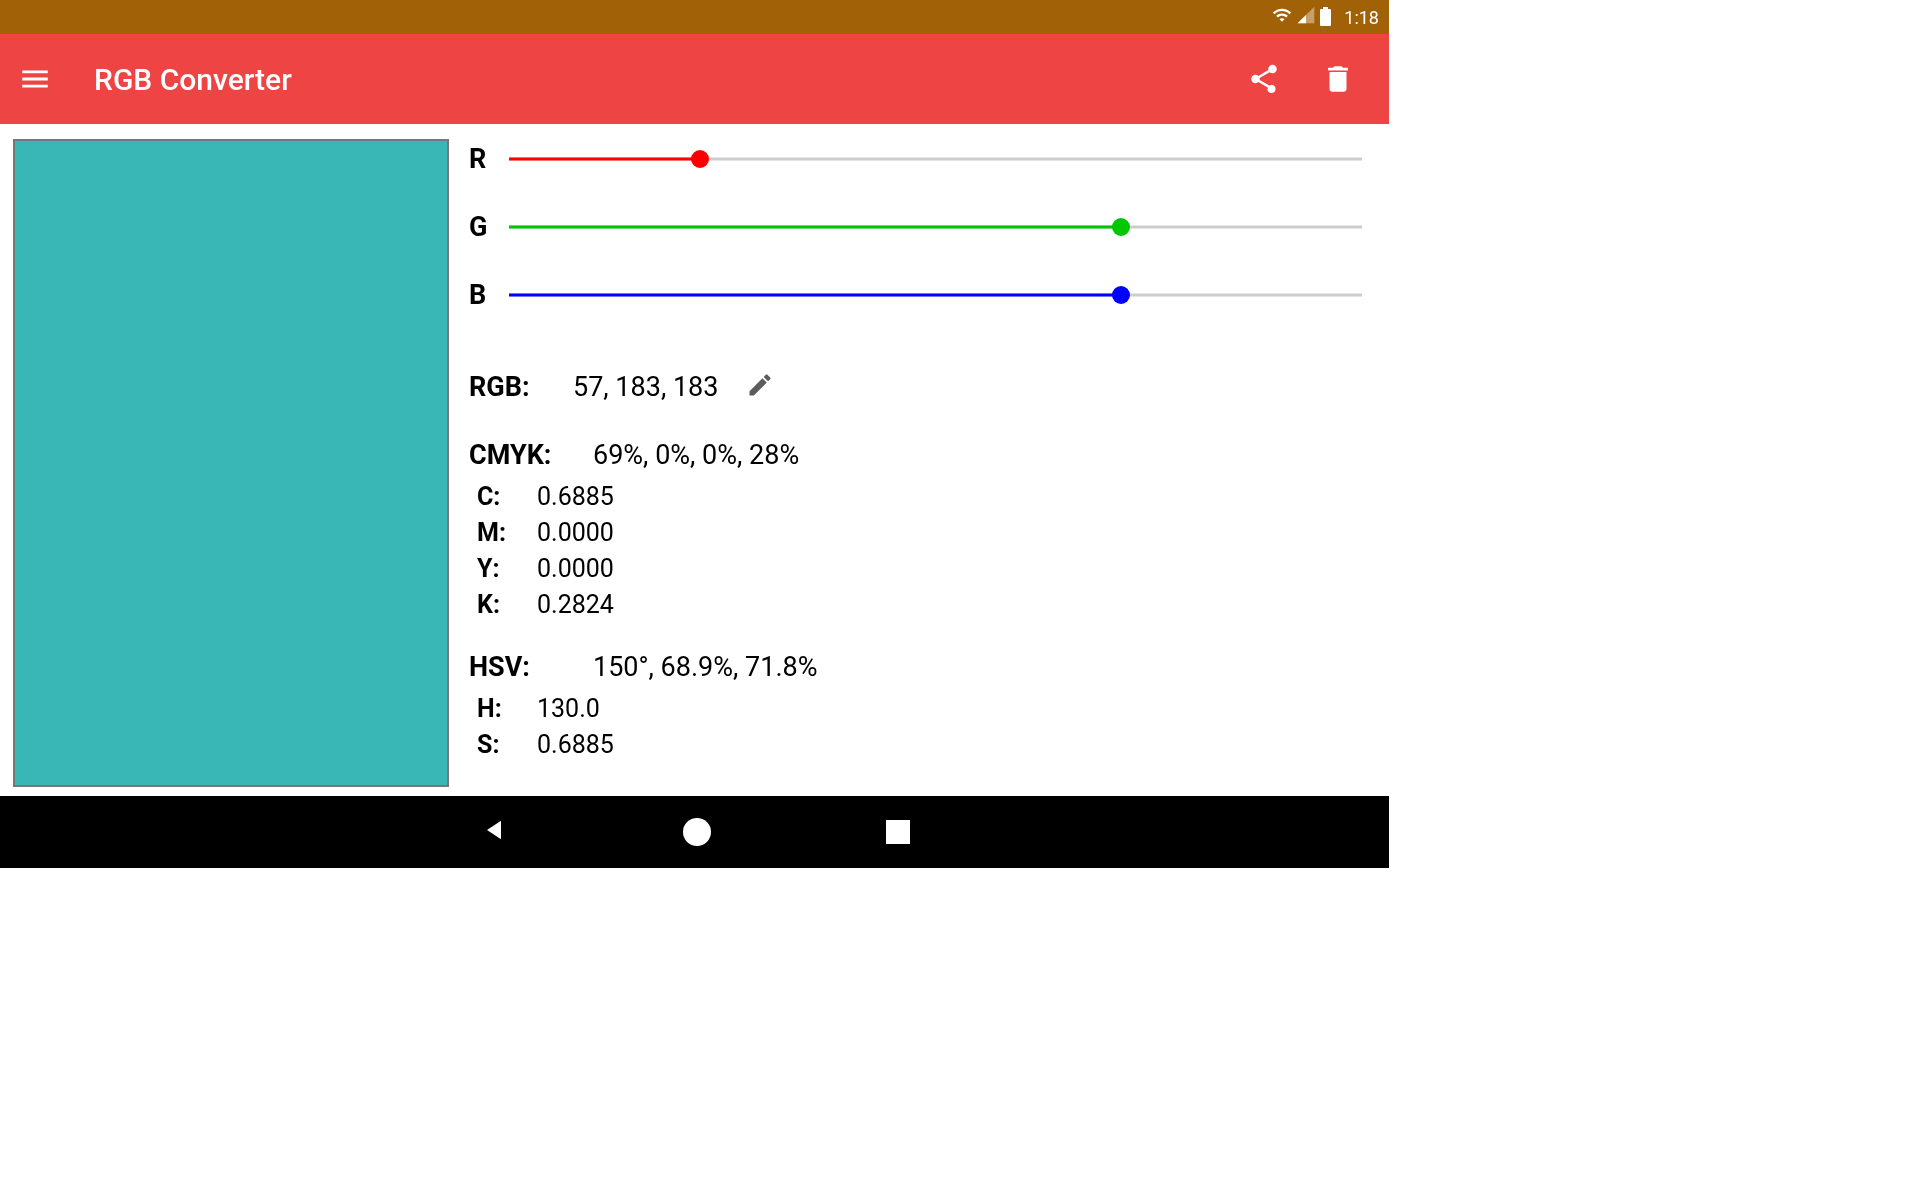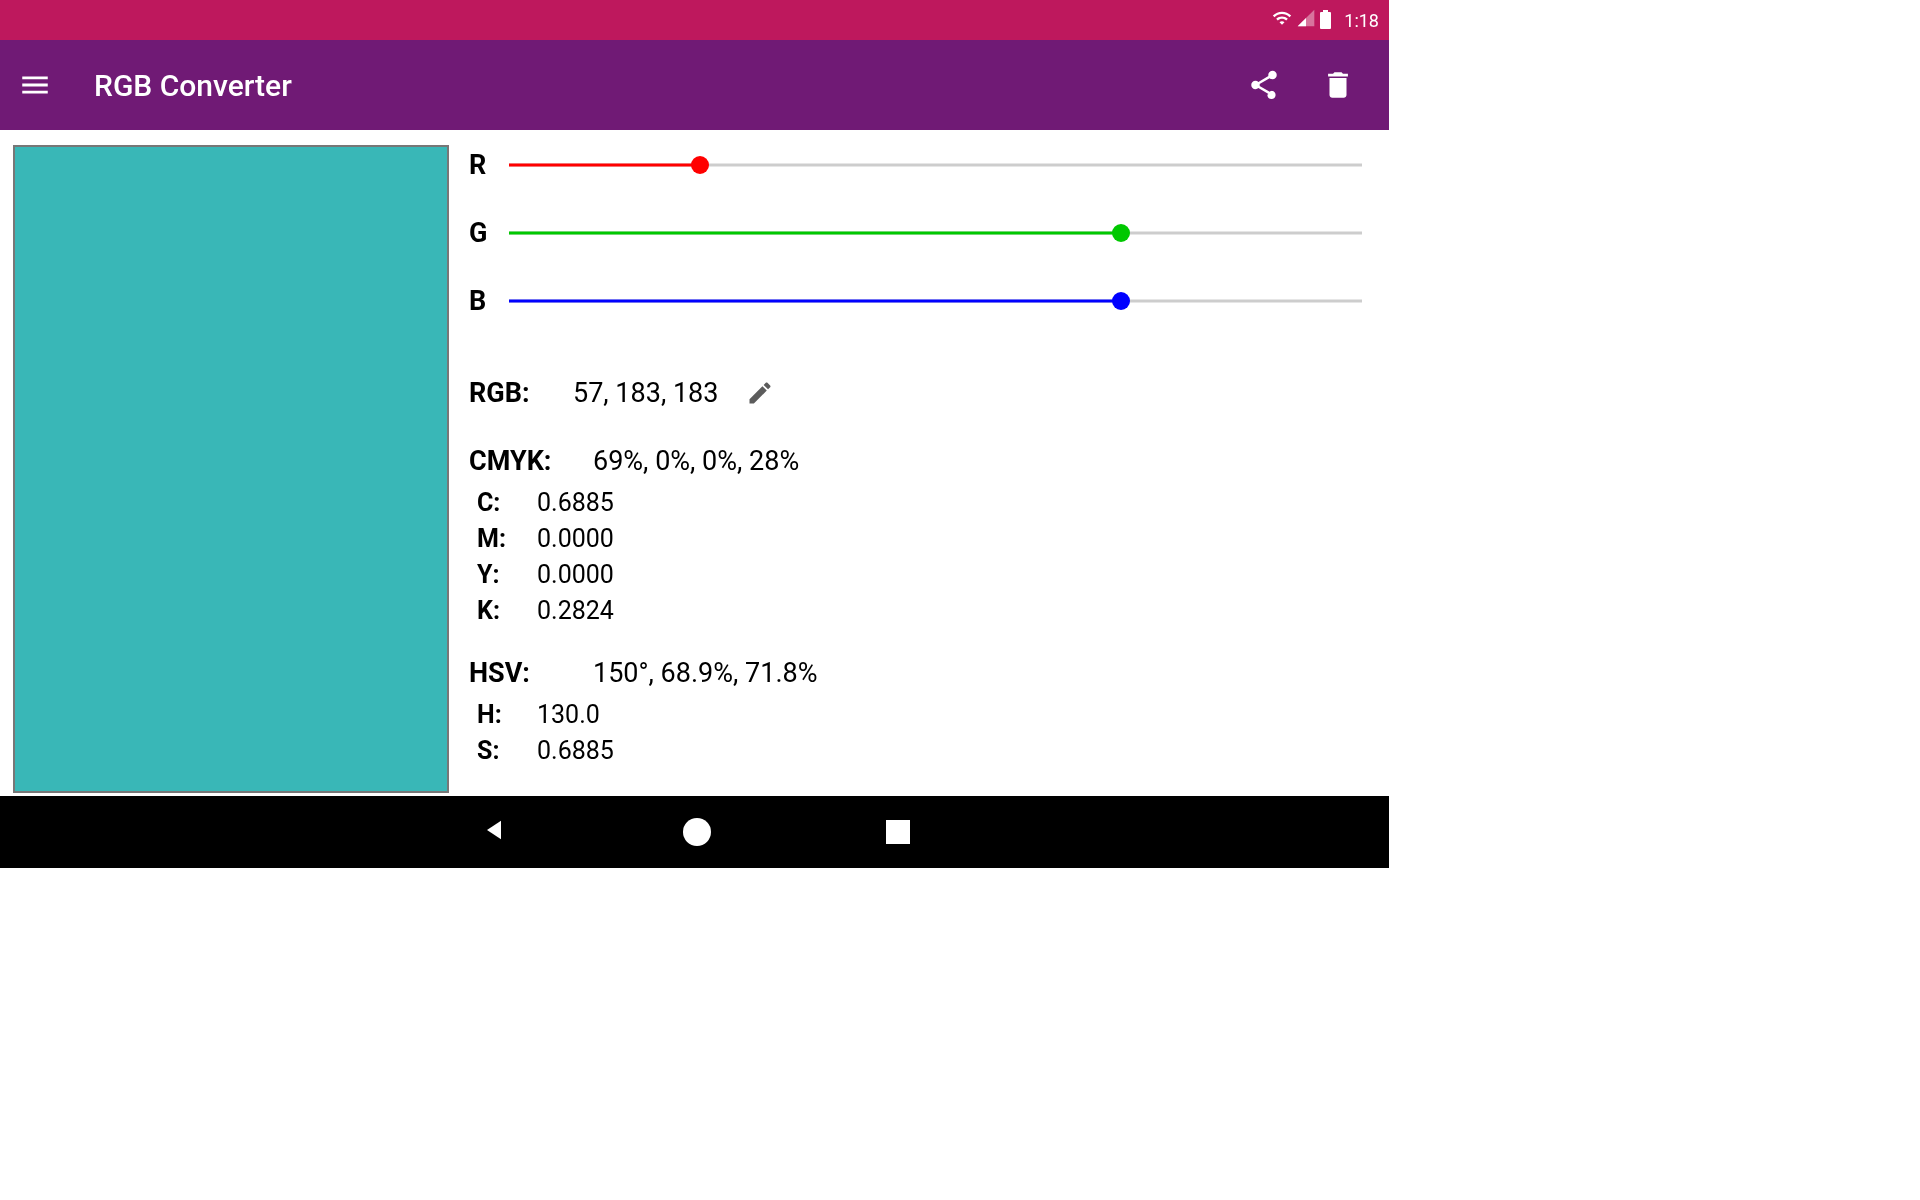--- a/index.html
+++ b/index.html
@@ -1,45 +1,45 @@
 <!DOCTYPE html>
 <html><head>
 <meta charset="utf-8">
 <style>
 * { margin:0; padding:0; box-sizing:border-box; }
 body { width:1389px; height:868px; font-family:Roboto,-apple-system,BlinkMacSystemFont,"Segoe UI",Arial,sans-serif; background:#fff; overflow:hidden; position:relative; }
 
-.status-bar { height:40px; background:#be185d; color:#fff; display:flex; justify-content:flex-end; align-items:center; padding:4px 10px; font-size:18px; }
+.status-bar { height:34px; background:#a16207; color:#fff; display:flex; justify-content:flex-end; align-items:center; padding:4px 10px; font-size:18px; }
 .status-bar .icons { display:flex; align-items:center; gap:4px; }
 .status-bar svg { width:20px; height:20px; fill:#fff; }
 .status-bar .battery-icon { background:#fff; width:11px; height:17px; border-radius:1px; position:relative; margin-right:3px; }
 .status-bar .battery-icon::before { content:""; position:absolute; top:-2px; left:3px; width:5px; height:2px; background:#fff; }
 .status-bar .clock { margin-left:6px; font-weight:400; }
 
-.app-bar { height:90px; background:#701a75; color:#fff; display:flex; align-items:center; padding:0 18px; }
+.app-bar { height:90px; background:#ef4444; color:#fff; display:flex; align-items:center; padding:0 18px; }
 .app-bar .menu-icon, .app-bar .share-icon, .app-bar .delete-icon { display:flex; align-items:center; justify-content:center; cursor:pointer; }
 .app-bar .menu-icon svg, .app-bar .share-icon svg, .app-bar .delete-icon svg { width:34px; height:34px; fill:#fff; }
 .app-bar .title { font-size:30px; font-weight:500; margin-left:42px; flex:1; }
 .app-bar .actions { display:flex; gap:40px; margin-right:16px; }
 
 .content { display:flex; padding:15px 13px 0 13px; height:672px; overflow:hidden; }
 .swatch { width:436px; height:648px; border:2px solid #777; margin-right:20px; flex:none; }
 
 .right { flex:1; display:flex; flex-direction:column; padding-top:4px; }
 
 .slider-row { display:flex; align-items:center; margin-bottom:30px; margin-top:6px; }
 .slider-row:first-child { margin-top:0; }
 .slider-label { font-size:27px; font-weight:700; width:40px; }
 .slider { flex:1; position:relative; height:18px; margin-right:14px; }
 .track { position:absolute; top:50%; left:0; right:0; height:3px; background:#cdcdcd; transform:translateY(-50%); }
 .fill { position:absolute; top:50%; left:0; height:3px; transform:translateY(-50%); }
 .thumb { position:absolute; top:50%; width:18px; height:18px; border-radius:50%; transform:translate(-50%,-50%); }
 
 .data-block { margin-top:30px; }
-.data-row { font-size:27px; margin-bottom:36px; display:flex; align-items:center; }
+.data-row { font-size:27px; margin-bottom:36px; display:flex; align-items:flex-start; }
 .data-row .label { font-weight:700; width:104px; }
 .data-row.cmyk .label { width:124px; }
 .data-row .value { font-weight:400; }
 .edit-btn { display:inline-flex; margin-left:28px; cursor:pointer; }
 .edit-btn.hex-edit { margin-left:62px; }
 .edit-btn svg { width:28px; height:28px; fill:#5c5c5c; }
 
 .sub-rows { margin-top:-28px; margin-bottom:28px; margin-left:8px; }
 .sub-row { font-size:25px; line-height:36px; display:flex; }
 .sub-row .sub-label { font-weight:700; width:40px; text-align:left; margin-right:4px; }

